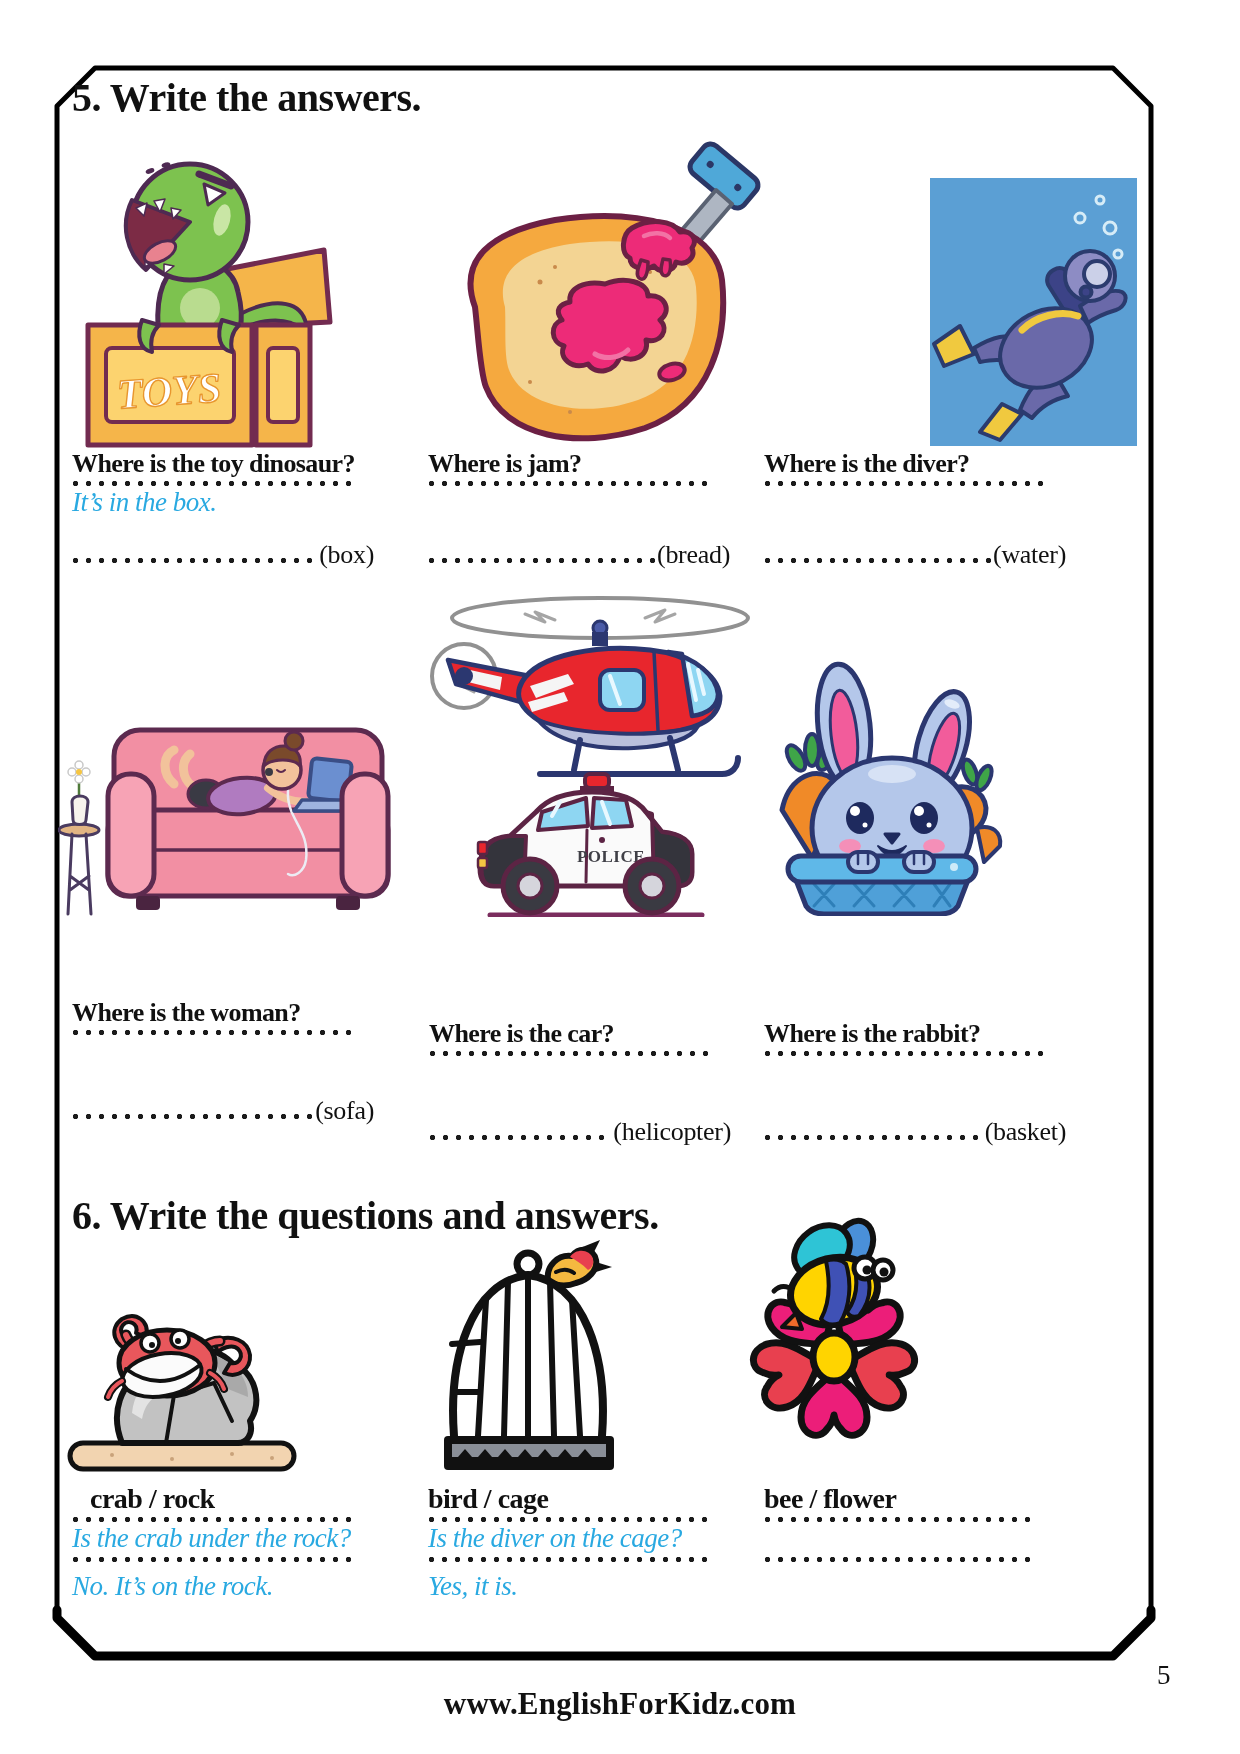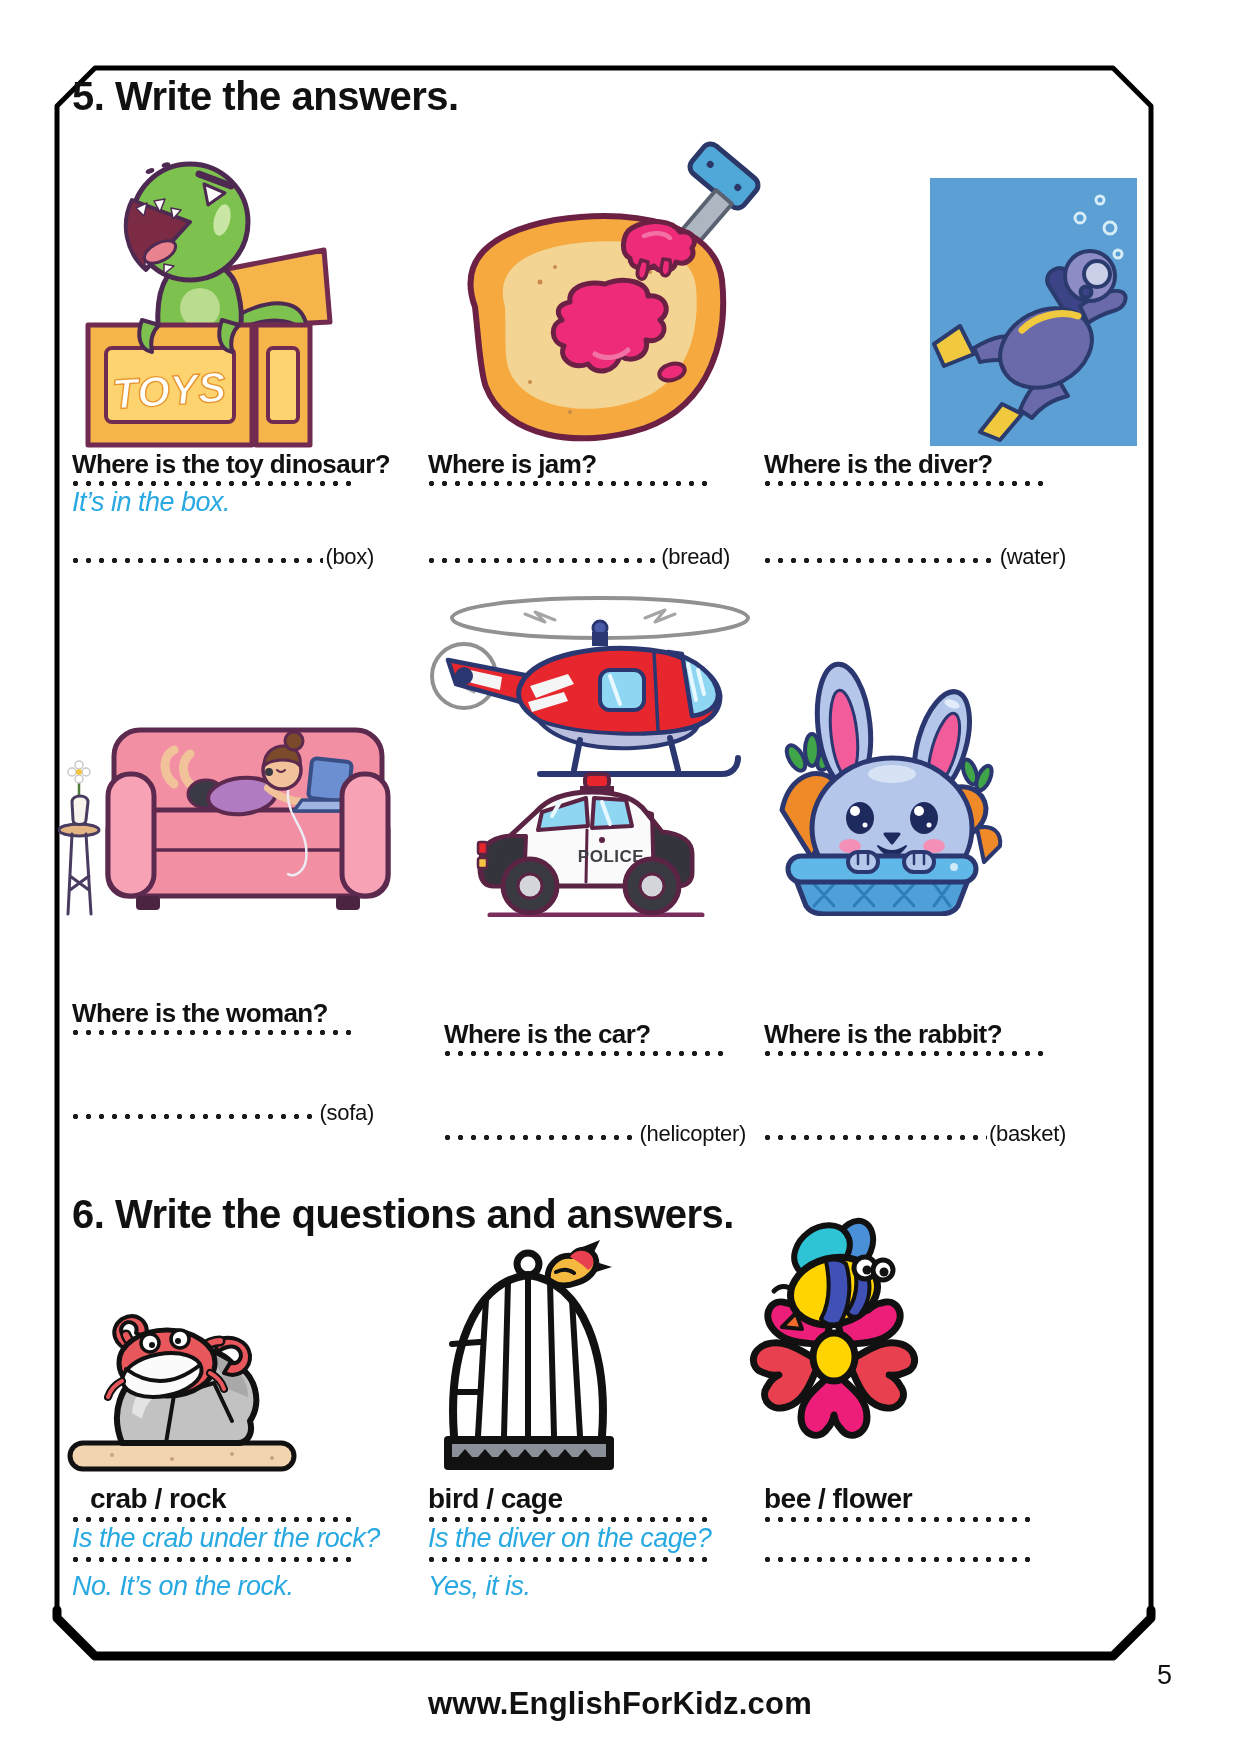--- a/index.html
+++ b/index.html
@@ -1,34 +1,34 @@
 <!DOCTYPE html>
 <html><head>
 <meta charset="utf-8">
 <style>
   html,body{margin:0;padding:0;background:#ffffff;}
   #sheet{position:relative;width:1240px;height:1754px;background:#ffffff;overflow:hidden;
-         font-family:Liberation Sans, sans-serif;color:#111;border-radius:23px;}
+         font-family:Liberation Serif, serif;color:#111;border-radius:23px;}
   svg *{stroke-linejoin:round;stroke-linecap:round;}
   .abs{position:absolute;}
   .title{font-size:40px;font-weight:700;letter-spacing:-0.5px;white-space:nowrap;}
   .qa{position:absolute;width:302px;}
   .q{font-size:26px;font-weight:700;letter-spacing:-0.6px;line-height:32px;white-space:nowrap;}
   .label6{font-size:28px;font-weight:700;letter-spacing:-0.5px;line-height:34px;white-space:nowrap;}
   .ans-row{position:relative;height:42px;display:flex;flex-direction:column;}
   .row2 .ans-row{height:48px;}
   .s6 .ans-row{height:40px;}
   .s6 .ans-row.second{height:48px;}
   .dots{height:7px;width:280px;
         background-image:radial-gradient(circle at 3.5px 3.5px,#1b1b1b 2.4px,transparent 3px);
         background-size:13px 7px;background-repeat:repeat-x;}
   .hint-row{display:flex;align-items:flex-end;height:46px;width:302px;}
   .row2 .hint-row{height:47px;}
   .hint-row .dots{flex:1;width:auto;margin-bottom:4px;}
-  .hint{font-size:22px;font-weight:400;letter-spacing:-0.3px;line-height:1;padding-left:2px;white-space:nowrap;}
+  .hint{font-size:26px;font-weight:400;letter-spacing:-0.3px;line-height:1;padding-left:2px;white-space:nowrap;}
   .handwrite{position:absolute;left:0;bottom:4px;font-size:27px;font-style:italic;
              color:#29A9E1;white-space:nowrap;letter-spacing:-0.5px;}
   .s6 .handwrite{bottom:2px;}
   .pagenum{font-size:27px;font-weight:400;}
   .footer{position:absolute;left:0;right:0;top:1686px;text-align:center;
           font-size:31px;font-weight:700;letter-spacing:0.2px;}
 </style>
 </head>
 <body>
 
@@ -271,21 +271,21 @@
     <div class="ans-row">
       <div class="handwrite"></div>
       <div class="dots"></div>
     </div>
     <div class="hint-row">
       <div class="dots"></div>
       <span class="hint">(sofa)</span>
     </div>
   </div>
 
-  <div class="qa row2" style="left:444px;top:1018px;">
+  <div class="qa row2" style="left:429px;top:1018px;">
     <div class="q">Where is the car?</div>
     <div class="ans-row">
       <div class="handwrite"></div>
       <div class="dots"></div>
     </div>
     <div class="hint-row">
       <div class="dots"></div>
       <span class="hint">(helicopter)</span>
     </div>
   </div>

